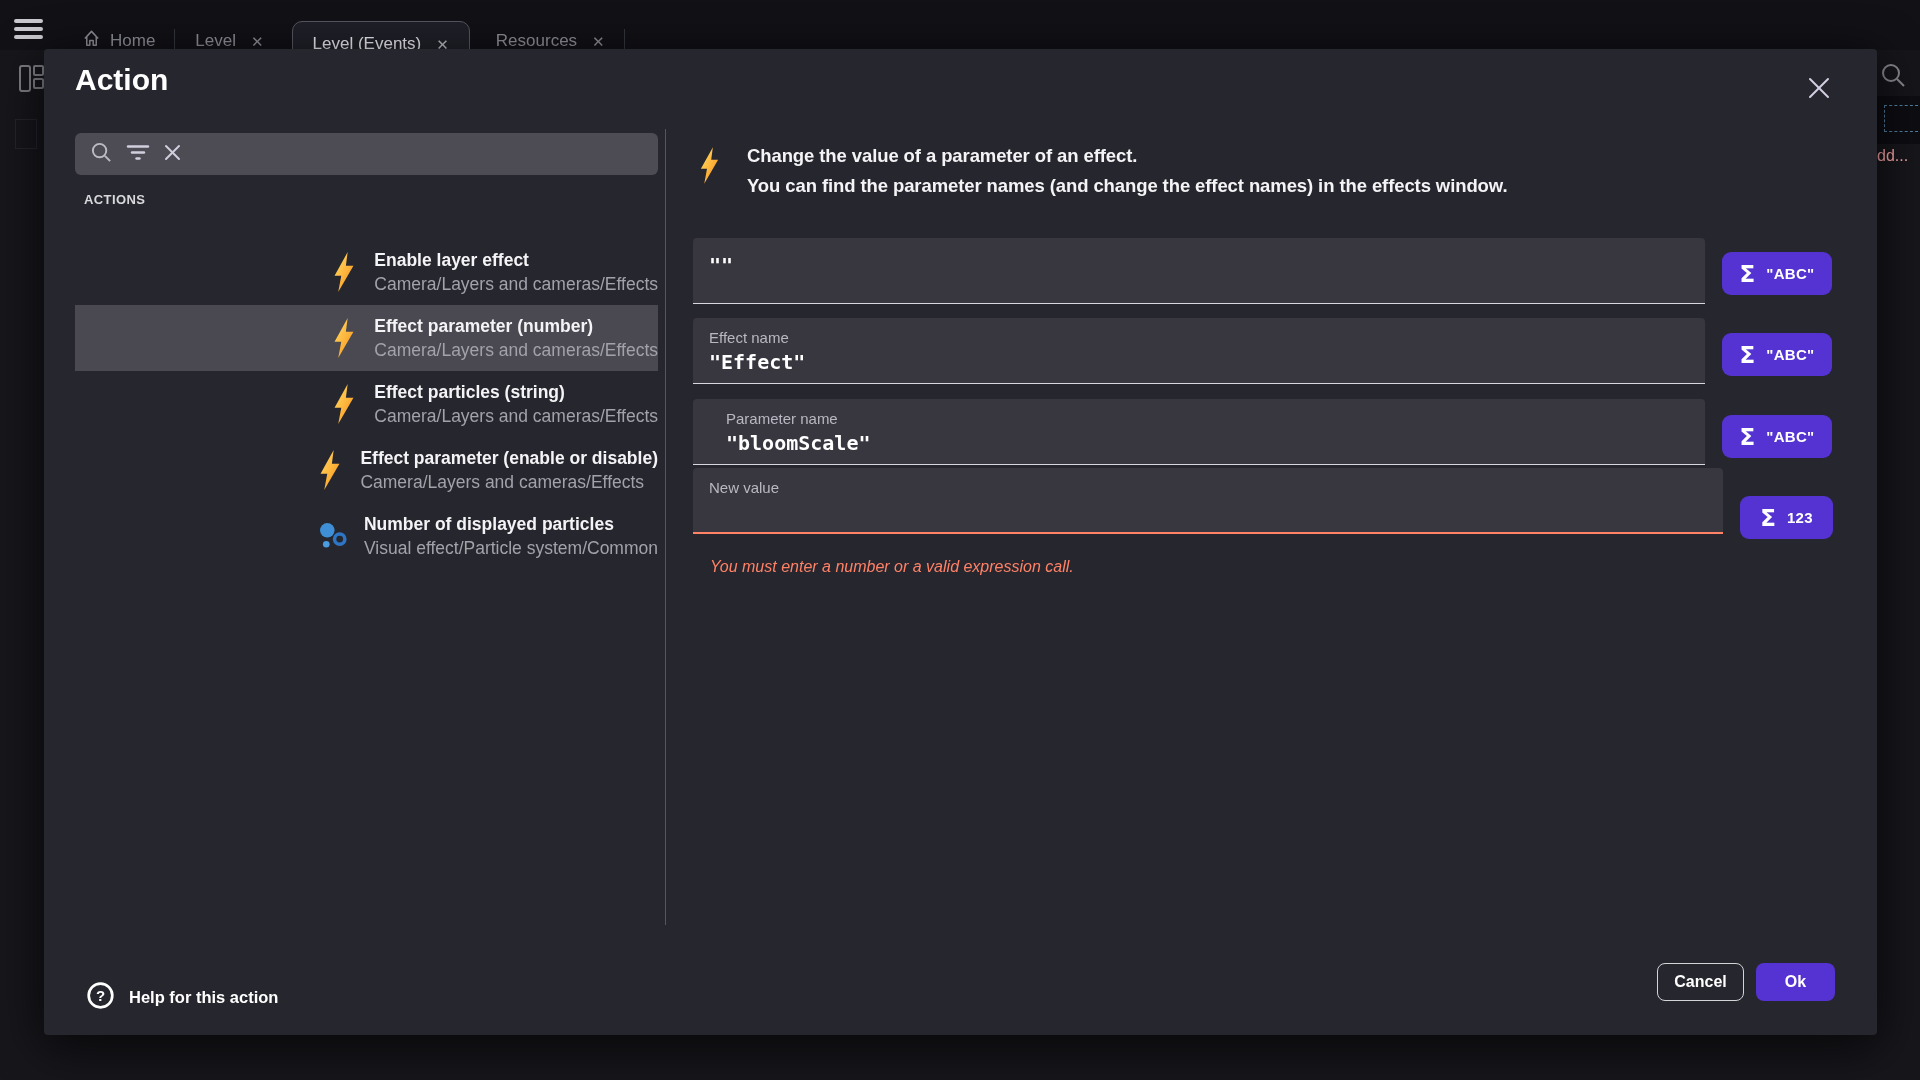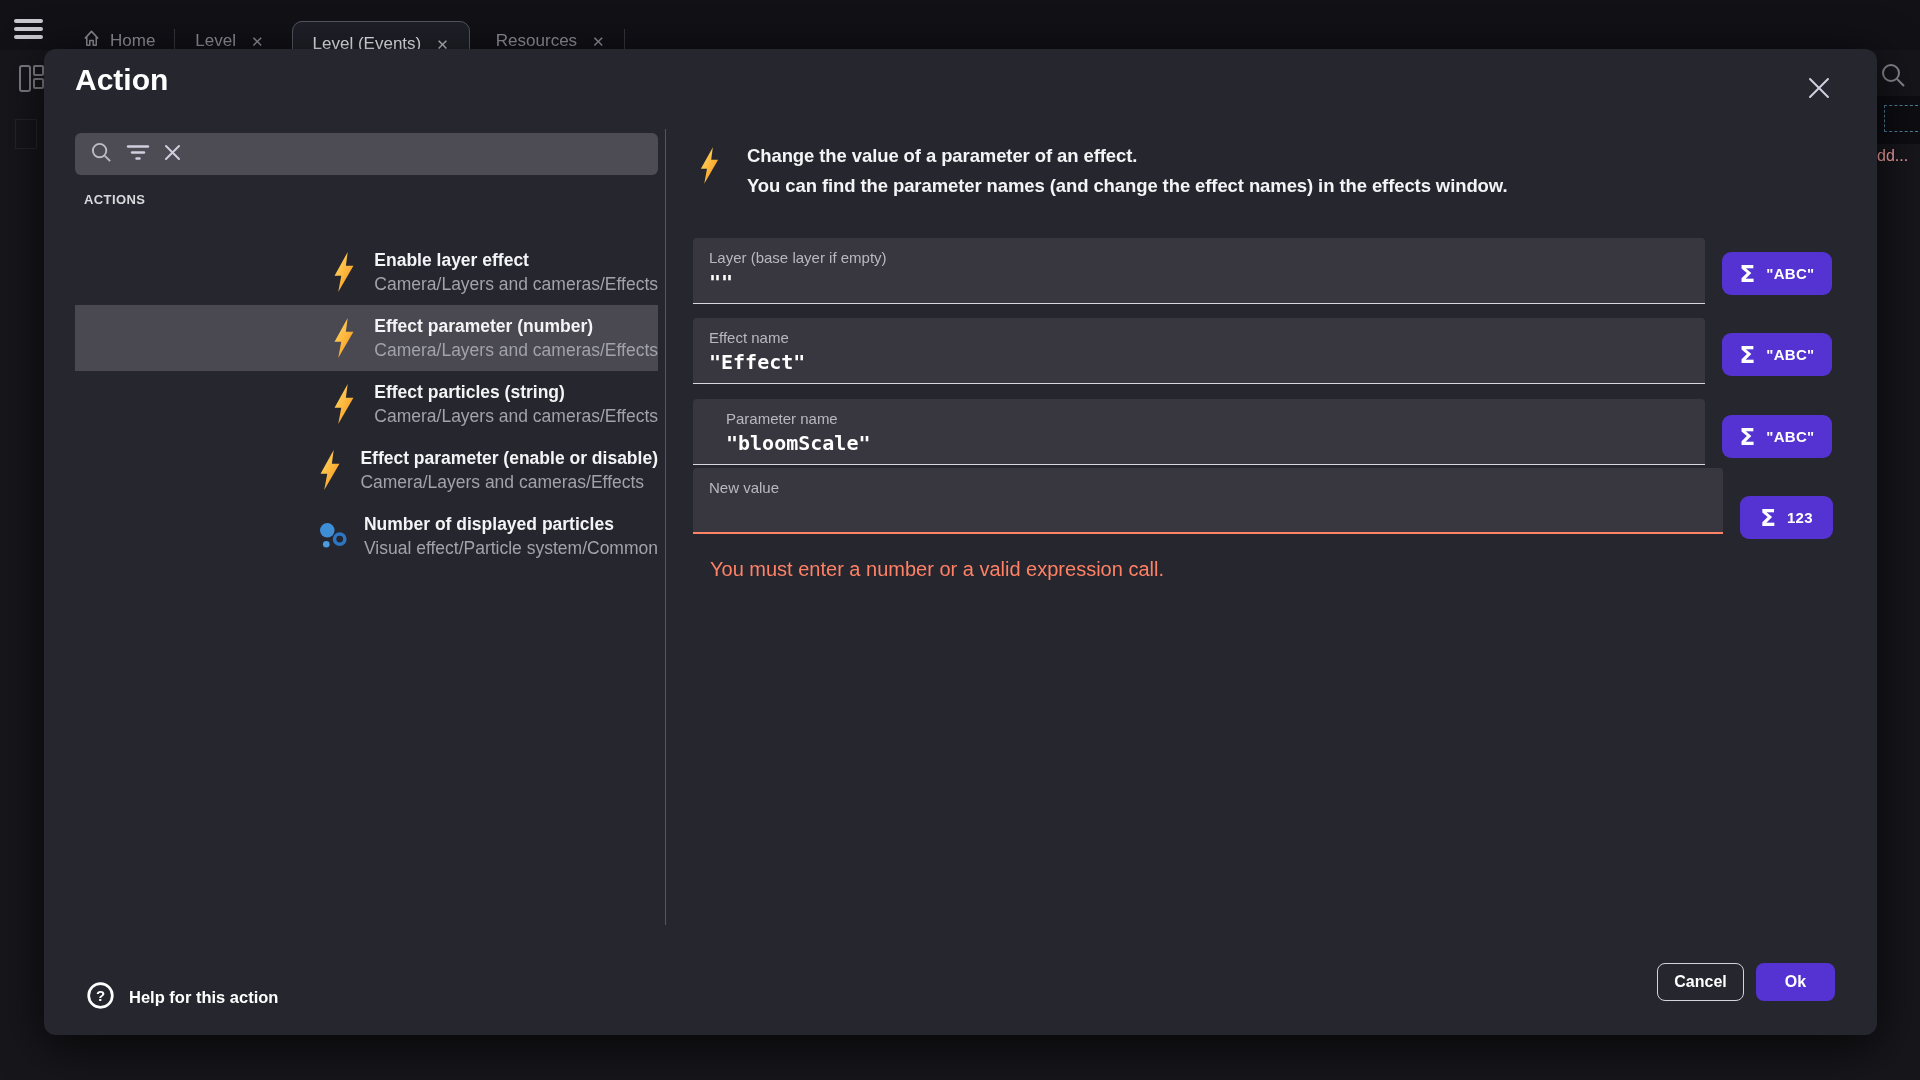--- a/index.html
+++ b/index.html
@@ -30,21 +30,21 @@
   .bg-right-band1{position:absolute;left:1877px;top:50px;width:43px;height:46px;background:#15151a;}
   .bg-right-band2{position:absolute;left:1877px;top:96px;width:43px;height:48px;background:#0d0d12;}
   .bg-dashed{position:absolute;left:1884px;top:105px;width:60px;height:27px;border:1px dashed #4f7f9f;}
   .bg-add{position:absolute;left:1877px;top:147px;color:#fca5a5;font-size:16px;}
   .bg-search-icon{position:absolute;left:1880px;top:62px;}
   .left-icon1{position:absolute;left:18px;top:64px;opacity:.85;}
   .left-icon2{position:absolute;left:15px;top:119px;width:22px;height:30px;border:1.5px solid #24242c;}
 
   
   .dialog{position:absolute;left:44px;top:49px;width:1833px;height:986px;background:var(--dlg);
-          border-radius:12px;box-shadow:0 10px 48px rgba(0,0,0,.7);overflow:hidden;}
+          border-radius:4px;box-shadow:0 10px 48px rgba(0,0,0,.7);overflow:hidden;}
   .dlg-title{position:absolute;left:31px;top:14px;font-size:30px;font-weight:700;color:#fff;}
   .dlg-close{position:absolute;left:1762px;top:26px;width:26px;height:26px;cursor:pointer;}
 
   
   .searchbox{position:absolute;left:31px;top:84px;width:583px;height:42px;background:var(--search);
              border-radius:6px;display:flex;align-items:center;padding:0 15px;gap:13px;}
   .searchbox input{flex:1;background:transparent;border:none;outline:none;color:#b2b0ba;
                    font-size:20px;font-family:inherit;}
   .sec-label{position:absolute;left:40px;top:143px;font-size:13px;font-weight:700;
              letter-spacing:.4px;color:#d8d8dd;}
@@ -60,21 +60,21 @@
   
   .desc-icon{position:absolute;left:654px;top:97px;}
   .desc{position:absolute;left:703px;top:92px;font-size:18.5px;font-weight:600;color:var(--white);
         line-height:30px;letter-spacing:-.1px;}
   .field{position:absolute;background:var(--field);border-radius:4px 4px 0 0;height:66px;
          border-bottom:1px solid var(--underline);padding:11px 16px 0;}
   .field.err{border-bottom:2px solid var(--coral);}
   .f-label{font-size:15px;color:var(--label);}
   .f-value{font-size:20px;color:#fff;font-family:"DejaVu Sans Mono","Liberation Mono",monospace;
            margin-top:4px;font-weight:700;}
-  .f-error{position:absolute;left:666px;top:509px;font-size:20px;color:var(--coral);}
+  .f-error{position:absolute;left:666px;top:509px;font-size:16px;color:var(--coral);font-style:italic;}
   .expr-btn{position:absolute;width:110px;height:43px;background:var(--purple);border:none;
             border-radius:9px;display:flex;align-items:center;justify-content:center;gap:11px;
             color:#fff;cursor:pointer;}
   .expr-btn.num{width:93px;}
   .expr-btn .sg{font-size:23px;font-weight:700;font-family:"DejaVu Sans",sans-serif;}
   .expr-btn .lb{font-size:15px;font-weight:700;letter-spacing:.3px;font-family:"Liberation Sans",sans-serif;}
 
   
   .help{position:absolute;left:42px;top:932px;display:flex;align-items:center;gap:14px;cursor:pointer;}
   .help .hl{font-size:16.5px;font-weight:700;color:#fff;}
@@ -249,21 +249,20 @@
       <svg width="23" height="39" viewBox="0 0 24 40">
           <path d="M15.5 1 L3 23.5 h6.4 L6.5 39 L21 14 h-7.2 Z" fill="url(#boltGrad)"></path>
         </svg>
     </span>
     <div class="desc">
       <div>Change the value of a parameter of an effect.</div>
       <div>You can find the parameter names (and change the effect names) in the effects window.</div>
     </div>
 
     <div class="field" style="left:649px;top:189px;width:1012px;">
-      <div class="f-label">Layer (base layer if empty)</div>
       <div class="f-value">""</div>
     </div>
     <button class="expr-btn" style="left:1678px;top:203px;">
       <span class="sg">Σ</span>
       <span class="lb">"ABC"</span>
     </button>
 
     <div class="field" style="left:649px;top:269px;width:1012px;">
       <div class="f-label">Effect name</div>
       <div class="f-value">"Effect"</div>

